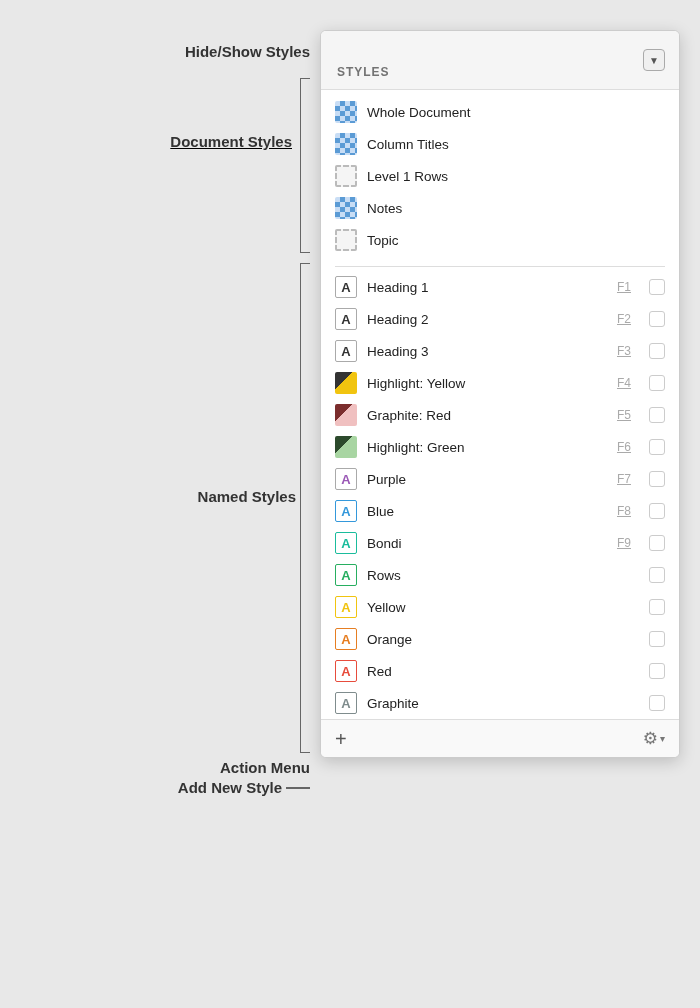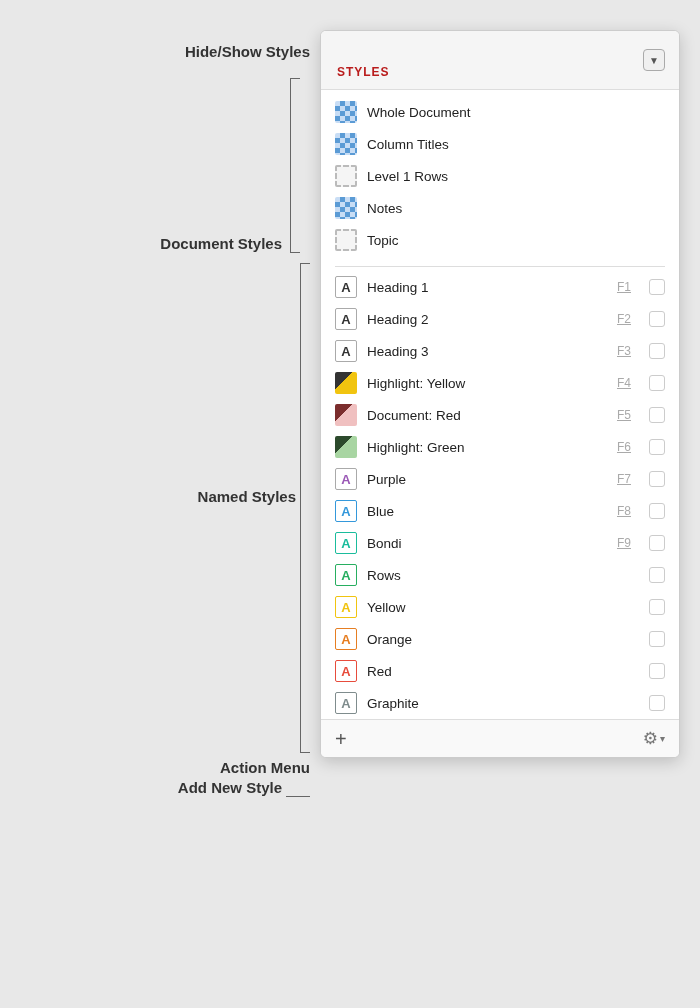--- a/index.html
+++ b/index.html
@@ -36,21 +36,21 @@
       align-items: center;
       justify-content: space-between;
       padding: 10px 14px 10px 16px;
       border-bottom: 1px solid #ddd;
       background: #f5f5f5;
     }
 
     .panel-title {
       font-size: 12px;
       font-weight: 700;
-      color: #b91c1c;
+      color: #737373;
       letter-spacing: 0.08em;
       text-transform: uppercase;
       margin-top: 24px;
     }
 
     .dropdown-btn {
       width: 22px;
       height: 22px;
       border: 1px solid #aaa;
       border-radius: 4px;
@@ -242,21 +242,21 @@
 <body>
 
 <div class="layout-container">
 
   <div class="left-annotations">
 
     <div class="annotation-hide-show" style="height:44px;">
       <span class="side-label">Hide/Show Styles</span>
     </div>
 
-    <div style="display:flex; align-items:flex-end; justify-content:flex-end; padding-right:20px; margin-top:4px;">
+    <div style="display:flex; align-items:flex-start; justify-content:flex-end; padding-right:10px; margin-top:4px;text-decoration:underline;">
       <span class="side-label" style="margin-right:8px; margin-top:55px;">Document Styles</span>
       <div style="display:flex; flex-direction:column; align-items:stretch;">
 
         <div style="
           border-left: 1.5px solid #666;
           border-top: 1.5px solid #666;
           border-bottom: 1.5px solid #666;
           width: 10px;
           height: 175px;
           flex-shrink: 0;
@@ -273,21 +273,21 @@
           border-bottom: 1.5px solid #666;
           width: 10px;
           height: 490px;
           flex-shrink: 0;
         "></div>
       </div>
     </div>
 
     <div style="display:flex; flex-direction:column; align-items:flex-end; padding-right:10px; margin-top:6px; gap:2px;">
       <span class="side-label">Action Menu</span>
-      <div style="display:flex; align-items:flex-end; gap:4px;">
+      <div style="display:flex; align-items:center; gap:4px;">
         <span class="side-label">Add New Style</span>
         <div style="width:24px; height:1.5px; background:#666;"></div>
       </div>
     </div>
 
   </div>
 
   <div class="panel">
 
     <div class="panel-header">
@@ -373,21 +373,21 @@
         </div>
         <span class="style-label">Highlight: Yellow</span>
         <span class="shortcut-label">F4</span>
         <div class="checkbox"></div>
       </div>
 
       <div class="style-item">
         <div class="style-icon">
           <div class="icon-highlight red-hl"></div>
         </div>
-        <span class="style-label">Document: Red</span>
+        <span class="style-label">Graphite: Red</span>
         <span class="shortcut-label">F5</span>
         <div class="checkbox"></div>
       </div>
 
       <div class="style-item">
         <div class="style-icon">
           <div class="icon-highlight green-hl"></div>
         </div>
         <span class="style-label">Highlight: Green</span>
         <span class="shortcut-label">F6</span>

